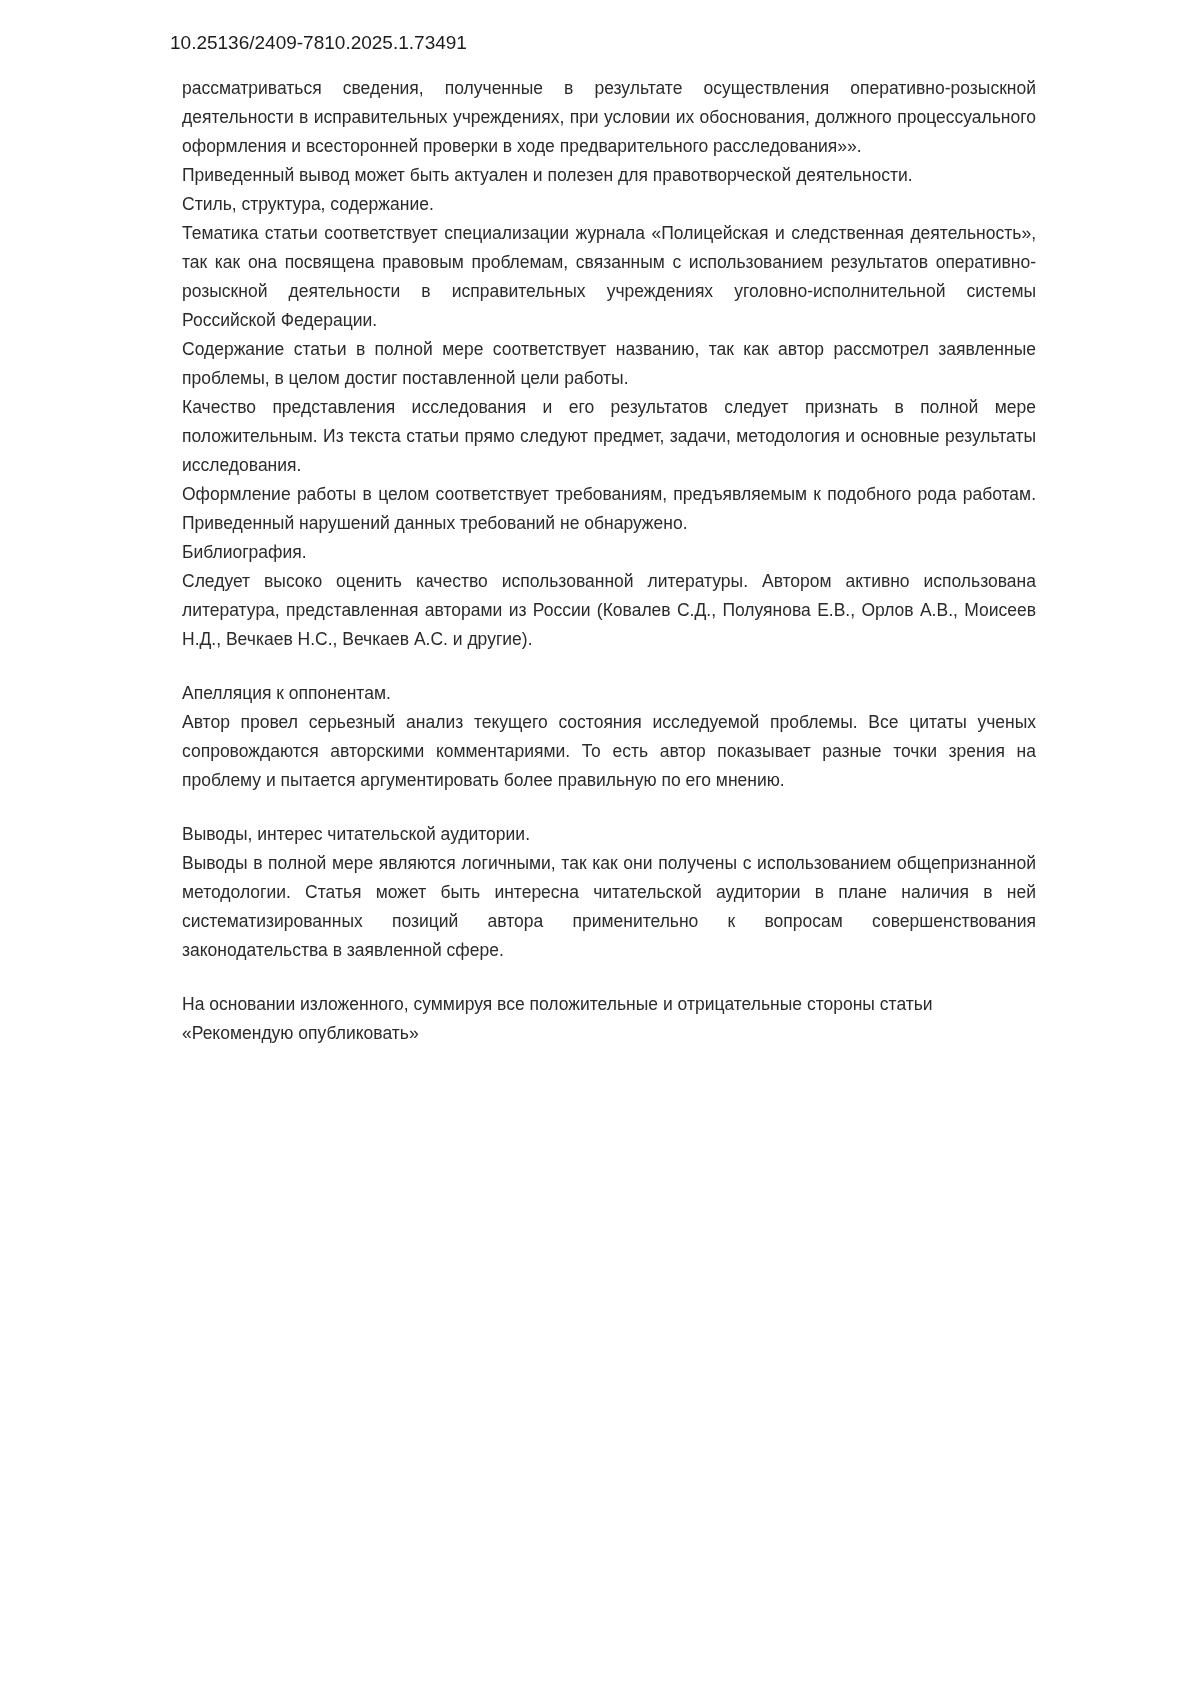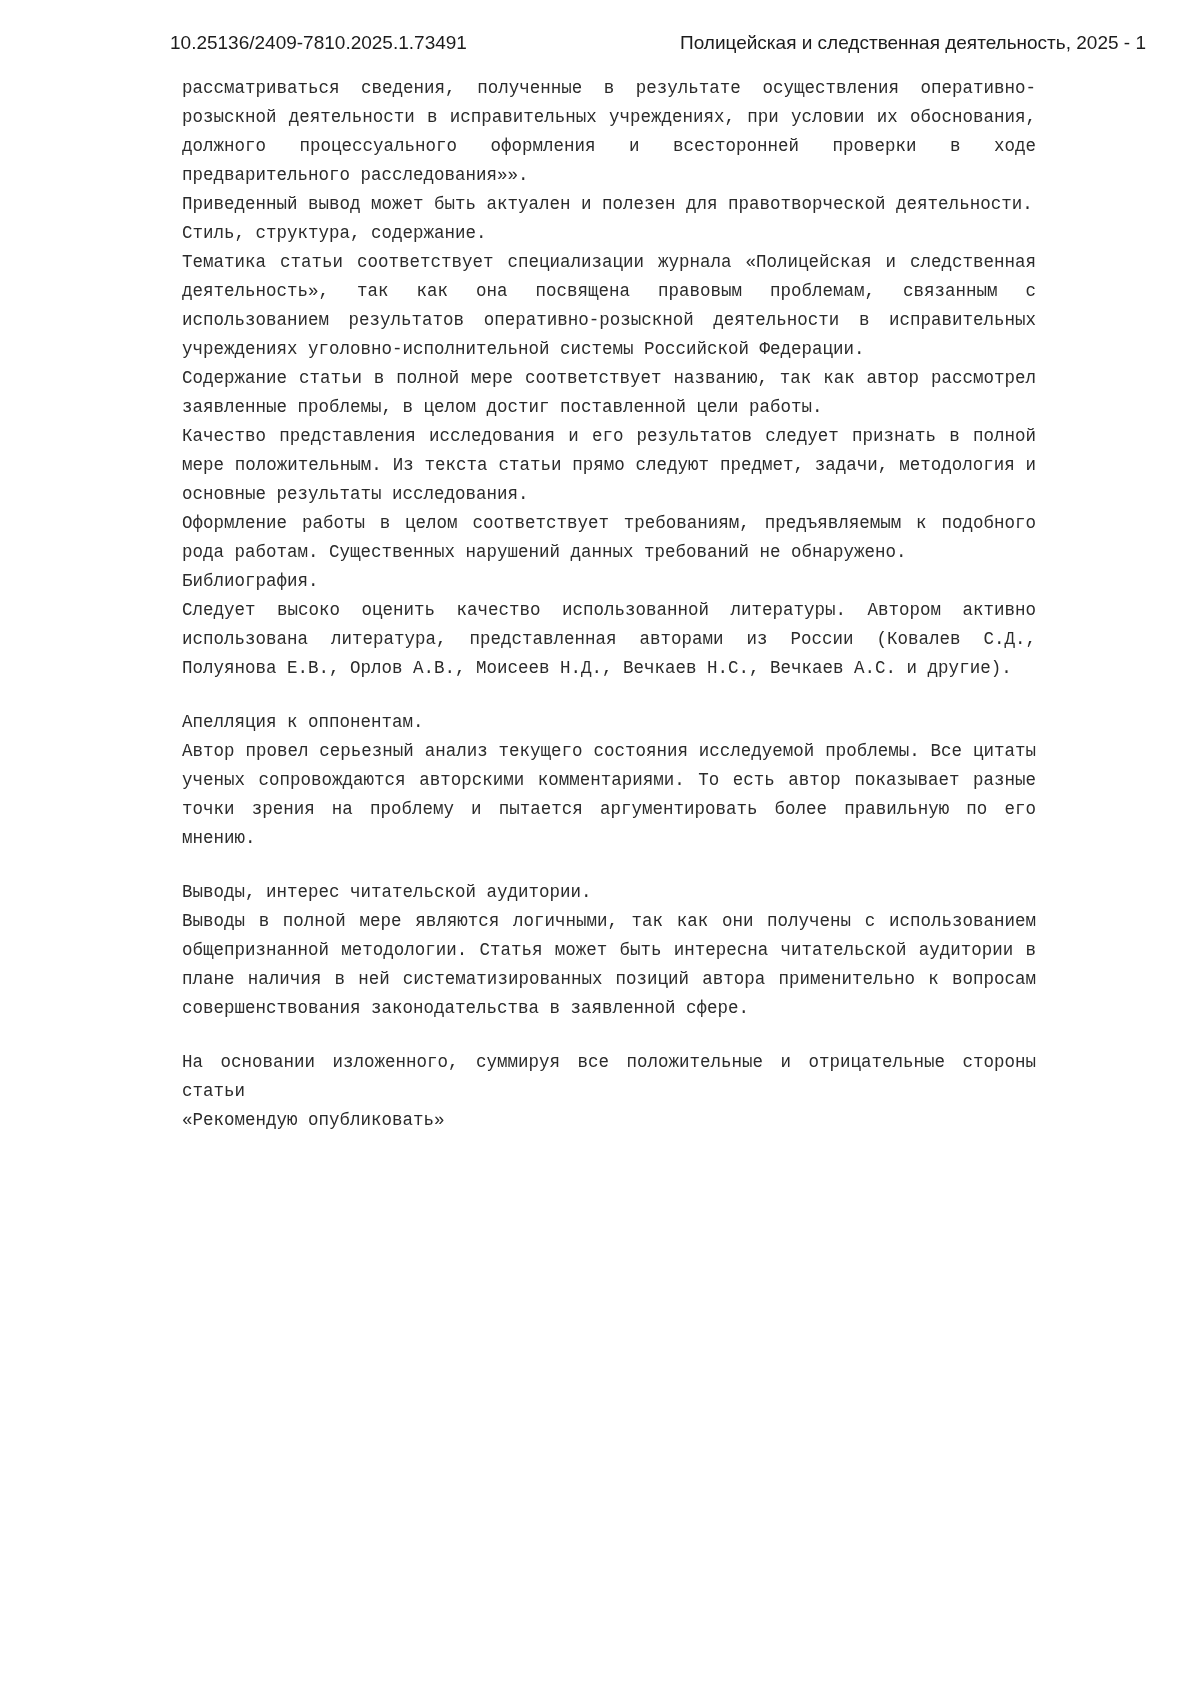--- a/index.html
+++ b/index.html
@@ -23,21 +23,21 @@
     font-family: "Liberation Sans", sans-serif;
     font-size: 19px;
     color: #1c1c1c;
     white-space: nowrap;
   }
   .body-text {
     position: absolute;
     top: 74px;
     left: 182px;
     width: 854px;
-    font-family: Liberation Mono, monospace;
+    font-family: Liberation Sans, sans-serif;
     font-size: 17.5px;
     line-height: 29px;
     color: #2b2b2b;
   }
   .body-text p {
     margin: 0;
     text-align: justify;
     text-justify: inter-word;
   }
   .body-text p.blank-before {
@@ -54,31 +54,30 @@
     color: #1c1c1c;
   }
 </style>
 </head>
 <body>
 
 <div class="page">
 
   <div class="header">
     <span>10.25136/2409-7810.2025.1.73491</span>
-    <span>Полицейская и следственная деятельность, 2025 - 1</span>
   </div>
 
   <div class="body-text" id="document-body">
       <p class="">рассматриваться сведения, полученные в результате осуществления оперативно-розыскной деятельности в исправительных учреждениях, при условии их обоснования, должного процессуального оформления и всесторонней проверки в ходе предварительного расследования»».</p>
       <p class="">Приведенный вывод может быть актуален и полезен для правотворческой деятельности.</p>
       <p class="">Стиль, структура, содержание.</p>
       <p class="">Тематика статьи соответствует специализации журнала «Полицейская и следственная деятельность», так как она посвящена правовым проблемам, связанным с использованием результатов оперативно-розыскной деятельности в исправительных учреждениях уголовно-исполнительной системы Российской Федерации.</p>
       <p class="">Содержание статьи в полной мере соответствует названию, так как автор рассмотрел заявленные проблемы, в целом достиг поставленной цели работы.</p>
       <p class="">Качество представления исследования и его результатов следует признать в полной мере положительным. Из текста статьи прямо следуют предмет, задачи, методология и основные результаты исследования.</p>
-      <p class="">Оформление работы в целом соответствует требованиям, предъявляемым к подобного рода работам. Существенных нарушений данных требований не обнаружено.</p>
+      <p class="">Оформление работы в целом соответствует требованиям, предъявляемым к подобного рода работам. Приведенный нарушений данных требований не обнаружено.</p>
       <p class="">Библиография.</p>
       <p class="">Следует высоко оценить качество использованной литературы. Автором активно использована литература, представленная авторами из России (Ковалев С.Д., Полуянова Е.В., Орлов А.В., Моисеев Н.Д., Вечкаев Н.С., Вечкаев А.С. и другие).</p>
       <p class="blank-before">Апелляция к оппонентам.</p>
       <p class="">Автор провел серьезный анализ текущего состояния исследуемой проблемы. Все цитаты ученых сопровождаются авторскими комментариями. То есть автор показывает разные точки зрения на проблему и пытается аргументировать более правильную по его мнению.</p>
       <p class="blank-before">Выводы, интерес читательской аудитории.</p>
       <p class="">Выводы в полной мере являются логичными, так как они получены с использованием общепризнанной методологии. Статья может быть интересна читательской аудитории в плане наличия в ней систематизированных позиций автора применительно к вопросам совершенствования законодательства в заявленной сфере.</p>
       <p class="blank-before">На основании изложенного, суммируя все положительные и отрицательные стороны статьи</p>
       <p class="">«Рекомендую опубликовать»</p>
     </div>
 

